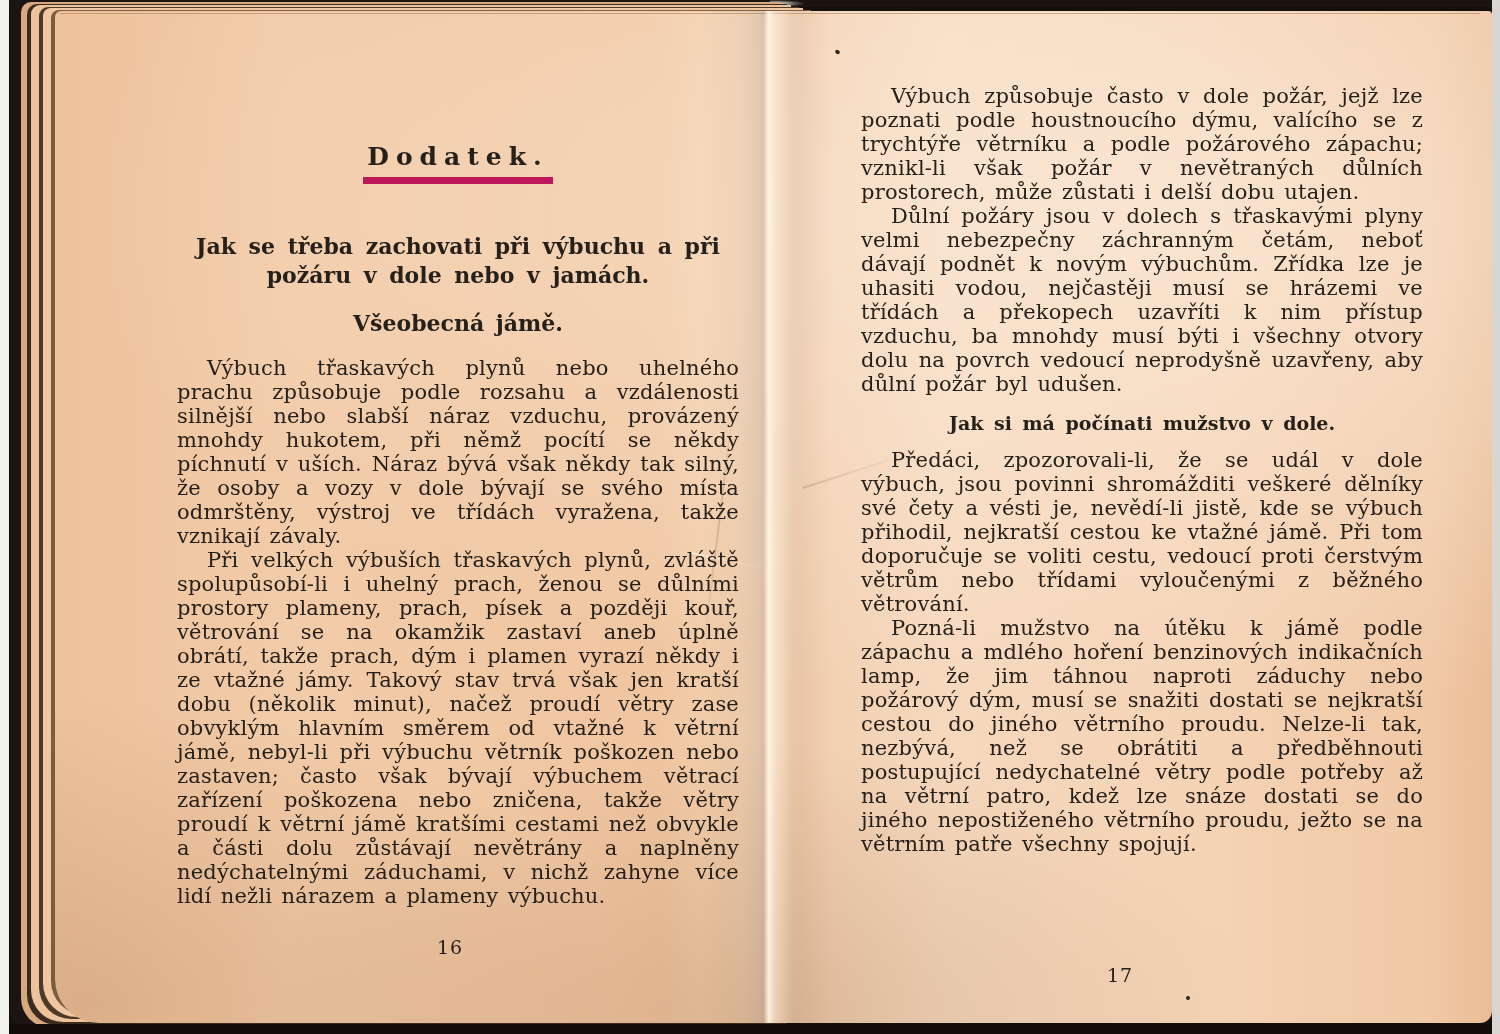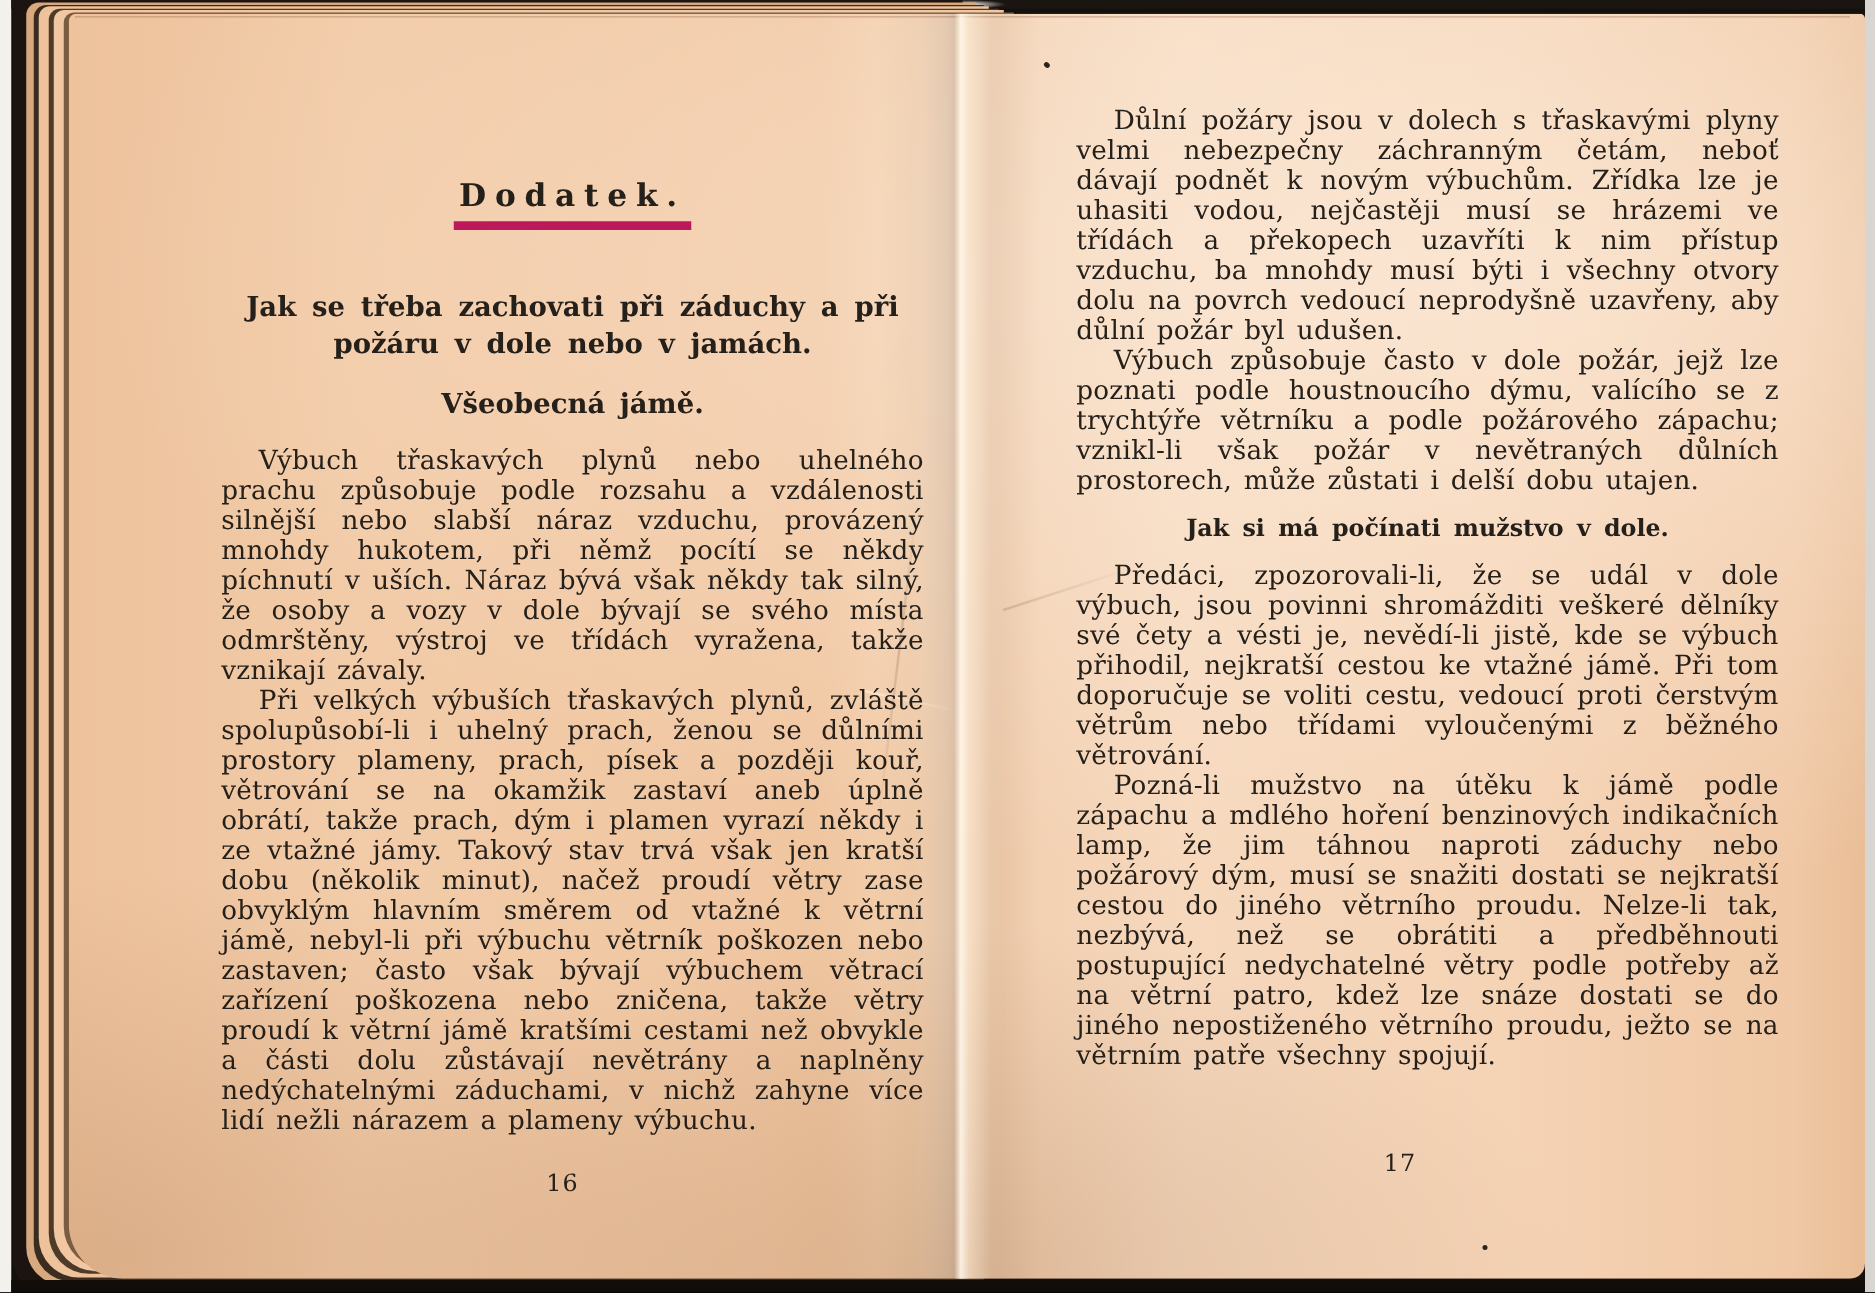--- a/index.html
+++ b/index.html
@@ -83,21 +83,21 @@
     margin:16px 0 14px 0;
   }
   .body-par{
     margin:0;font-size:21px;line-height:24px;text-align:justify;
     text-indent:30px;word-spacing:2.5px;letter-spacing:.2px;
   }
   .page-number{
     position:absolute;font-size:19px;color:#26201a;letter-spacing:1px;
   }
   .pn-left{left:420px;top:936px;width:60px;text-align:center;}
-  .pn-right{left:1090px;top:920px;width:60px;text-align:center;}
+  .pn-right{left:1090px;top:964px;width:60px;text-align:center;}
 </style>
 </head>
 <body>
 
 <div class="scene">
   <div class="strip-left"></div>
   <div class="strip-right"></div>
   <div class="top-shadow"></div>
   <div class="top-glare"></div>
 
@@ -115,30 +115,30 @@
   <div class="crease crease-a"></div>
   <div class="crease crease-b"></div>
   <div class="crease crease-c"></div>
   <div class="speck speck-a"></div>
   <div class="speck speck-b"></div>
 
   <div class="col col-left">
     <div class="chapter-title">
       <span>Dodatek.</span>
     </div>
-    <div class="heading">Jak se třeba zachovati při záduchy a při požáru v dole nebo v jamách.</div>
+    <div class="heading">Jak se třeba zachovati při výbuchu a při požáru v dole nebo v jamách.</div>
     <div class="subheading">Všeobecná jámě.</div>
     <p class="body-par">Výbuch třaskavých plynů nebo uhelného prachu způsobuje podle rozsahu a vzdálenosti silnější nebo slabší náraz vzduchu, provázený mnohdy hukotem, při němž pocítí se někdy píchnutí v uších. Náraz bývá však někdy tak silný, že osoby a vozy v dole bývají se svého místa odmrštěny, výstroj ve třídách vyražena, takže vznikají závaly.</p>
     <p class="body-par">Při velkých výbuších třaskavých plynů, zvláště spolupůsobí-li i uhelný prach, ženou se důlními prostory plameny, prach, písek a později kouř, větrování se na okamžik zastaví aneb úplně obrátí, takže prach, dým i plamen vyrazí někdy i ze vtažné jámy. Takový stav trvá však jen kratší dobu (několik minut), načež proudí větry zase obvyklým hlavním směrem od vtažné k větrní jámě, nebyl-li při výbuchu větrník poškozen nebo zastaven; často však bývají výbuchem větrací zařízení poškozena nebo zničena, takže větry proudí k větrní jámě kratšími cestami než obvykle a části dolu zůstávají nevětrány a naplněny nedýchatelnými záduchami, v nichž zahyne více lidí nežli nárazem a plameny výbuchu.</p>
   </div>
   <div class="page-number pn-left">16</div>
 
   <div class="col col-right">
+    <p class="body-par">Výbuch způsobuje často v dole požár, jejž lze poznati podle houstnoucího dýmu, valícího se z trychtýře větrníku a podle požárového zápachu; vznikl-li však požár v nevětraných důlních prostorech, může zůstati i delší dobu utajen.</p>
     <p class="body-par">Důlní požáry jsou v dolech s třaskavými plyny velmi nebezpečny záchranným četám, neboť dávají podnět k novým výbuchům. Zřídka lze je uhasiti vodou, nejčastěji musí se hrázemi ve třídách a překopech uzavříti k nim přístup vzduchu, ba mnohdy musí býti i všechny otvory dolu na povrch vedoucí neprodyšně uzavřeny, aby důlní požár byl udušen.</p>
-    <p class="body-par">Výbuch způsobuje často v dole požár, jejž lze poznati podle houstnoucího dýmu, valícího se z trychtýře větrníku a podle požárového zápachu; vznikl-li však požár v nevětraných důlních prostorech, může zůstati i delší dobu utajen.</p>
     <div class="mid-heading">Jak si má počínati mužstvo v dole.</div>
     <p class="body-par">Předáci, zpozorovali-li, že se udál v dole výbuch, jsou povinni shromážditi veškeré dělníky své čety a vésti je, nevědí-li jistě, kde se výbuch přihodil, nejkratší cestou ke vtažné jámě. Při tom doporučuje se voliti cestu, vedoucí proti čerstvým větrům nebo třídami vyloučenými z běžného větrování.</p>
     <p class="body-par">Pozná-li mužstvo na útěku k jámě podle zápachu a mdlého hoření benzinových indikačních lamp, že jim táhnou naproti záduchy nebo požárový dým, musí se snažiti dostati se nejkratší cestou do jiného větrního proudu. Nelze-li tak, nezbývá, než se obrátiti a předběhnouti postupující nedychatelné větry podle potřeby až na větrní patro, kdež lze snáze dostati se do jiného nepostiženého větrního proudu, ježto se na větrním patře všechny spojují.</p>
   </div>
   <div class="page-number pn-right">17</div>
 
   <div class="bottom-shadow"></div>
 </div>
 
 </body></html>

